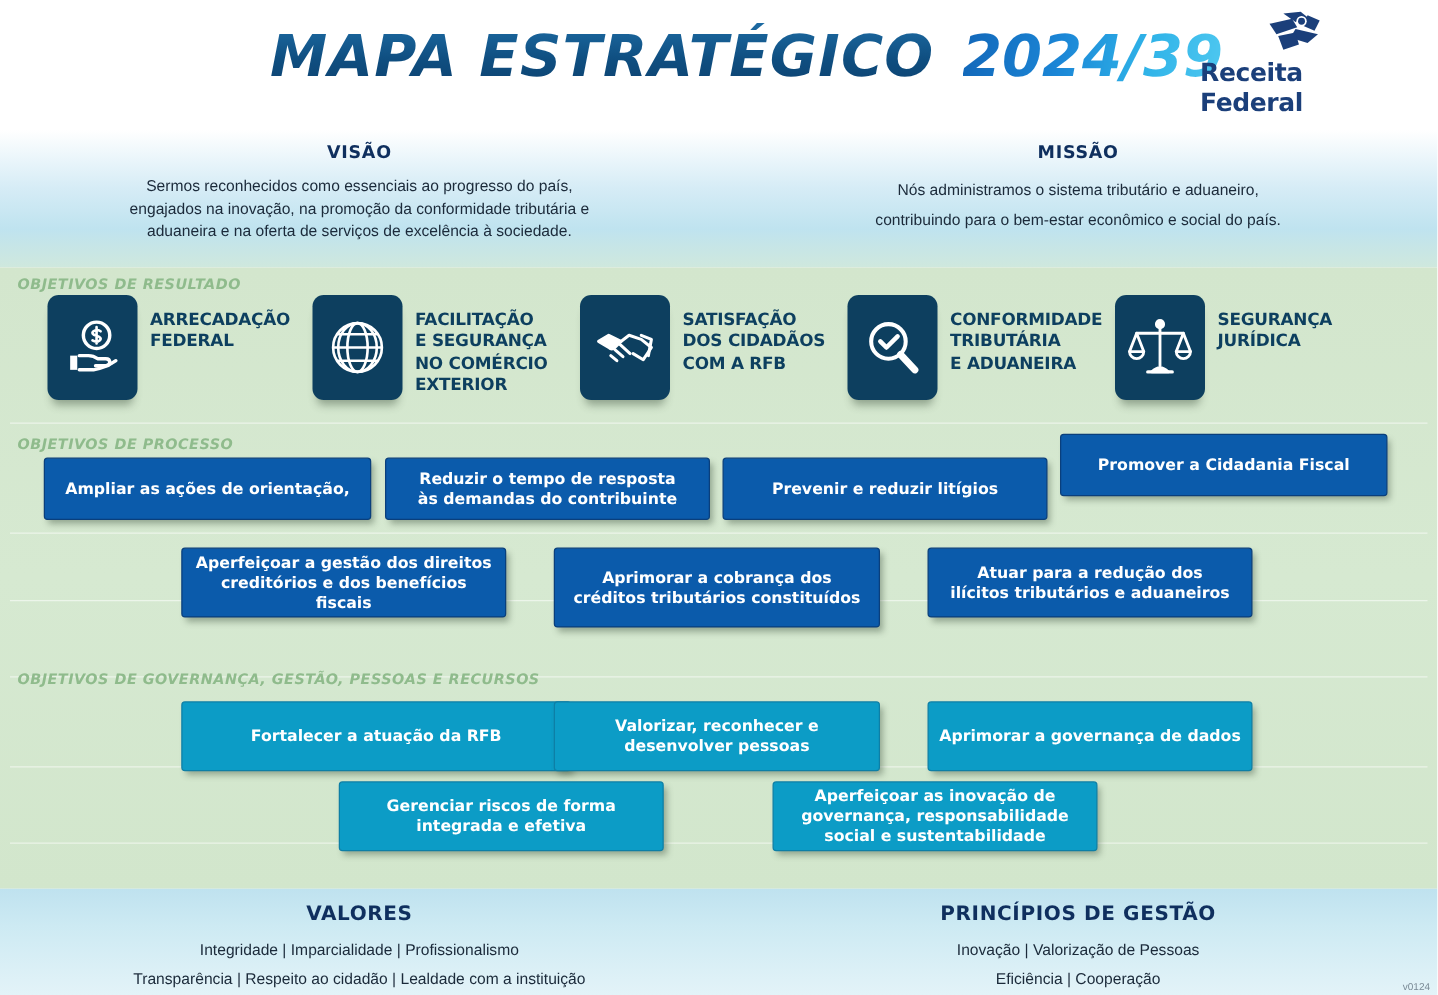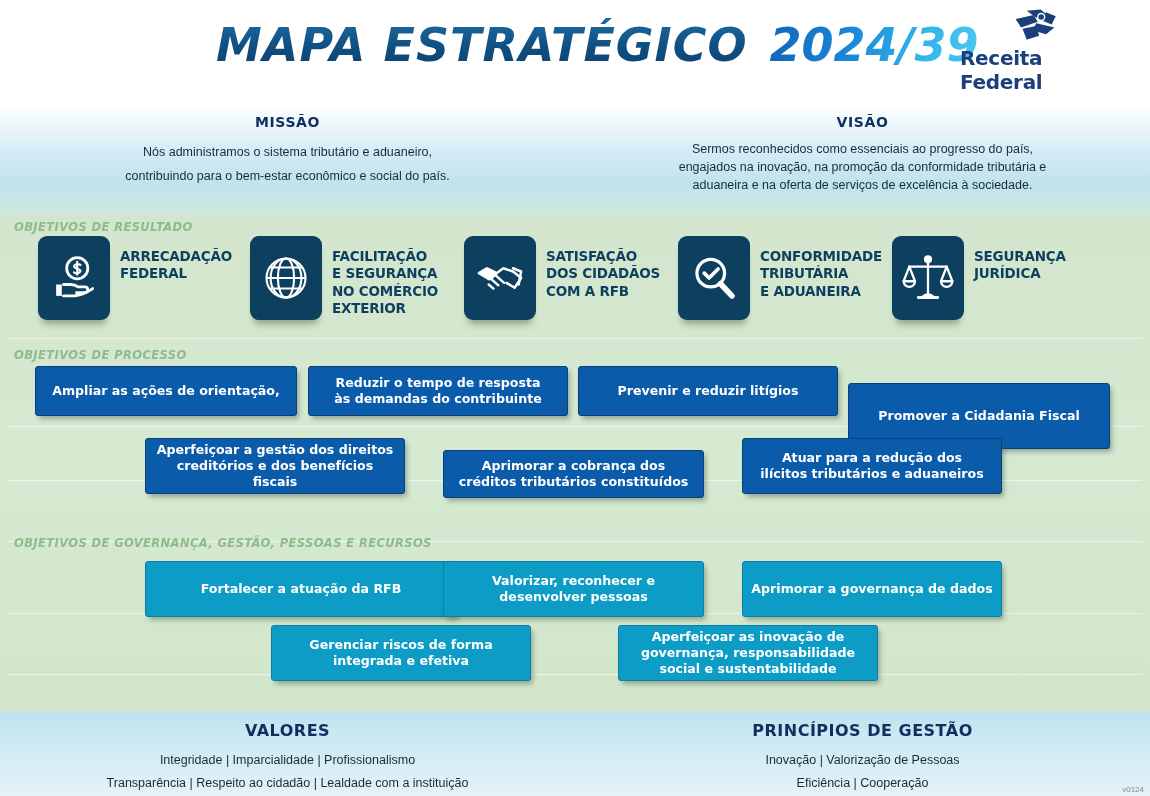--- a/index.html
+++ b/index.html
@@ -147,29 +147,29 @@
           <circle cx="51" cy="13" r="6" fill="#ffffff"></circle>
           <circle cx="51" cy="13" r="4" fill="#1b3f7a"></circle>
         </g>
       </svg>
       <div class="logo-text">Receita Federal</div>
     </div>
   </div>
 
   <div class="mv">
     <div class="mv-col">
-      <div class="mv-h">MISSÃO</div>
-      <div class="mv-p">Nós administramos o sistema tributário e aduaneiro,</div>
-      <div class="mv-p">contribuindo para o bem-estar econômico e social do país.</div>
-    </div>
-    <div class="mv-col">
       <div class="mv-h">VISÃO</div>
       <div class="mv-p tight">Sermos reconhecidos como essenciais ao progresso do país,</div>
       <div class="mv-p tight">engajados na inovação, na promoção da conformidade tributária e</div>
       <div class="mv-p tight">aduaneira e na oferta de  serviços de excelência à sociedade.</div>
+    </div>
+    <div class="mv-col">
+      <div class="mv-h">MISSÃO</div>
+      <div class="mv-p">Nós administramos o sistema tributário e aduaneiro,</div>
+      <div class="mv-p">contribuindo para o bem-estar econômico e social do país.</div>
     </div>
   </div>
 
   <div class="body-green">
     <div class="band-line" style="top:124px"></div>
     <div class="band-line" style="top:212px"></div>
     <div class="band-line" style="top:266px"></div>
     <div class="band-line" style="top:327px"></div>
     <div class="band-line" style="top:399px"></div>
     <div class="band-line" style="top:460px"></div>
@@ -274,31 +274,31 @@
   </div>
   <div class="pbox" style="left:308px; top:366px; width:260px; height:50px">
     <div>
       <div>Reduzir o tempo de resposta</div>
       <div>às demandas do contribuinte</div>
     </div>
   </div>
   <div class="pbox" style="left:578px; top:366px; width:260px; height:50px">
     <div>Prevenir e reduzir litígios</div>
   </div>
-  <div class="pbox" style="left:848px; top:383px; width:262px; height:66px">
+  <div class="pbox" style="left:848px; top:347px; width:262px; height:50px">
     <div>Promover a Cidadania Fiscal</div>
   </div>
 
   <div class="pbox" style="left:145px; top:438px; width:260px; height:56px">
     <div>
       <div>Aperfeiçoar a gestão dos direitos</div>
       <div>creditórios e dos benefícios fiscais</div>
     </div>
   </div>
-  <div class="pbox" style="left:443px; top:450px; width:261px; height:48px">
+  <div class="pbox" style="left:443px; top:438px; width:261px; height:64px">
     <div>
       <div>Aprimorar a cobrança dos</div>
       <div>créditos tributários constituídos</div>
     </div>
   </div>
   <div class="pbox" style="left:742px; top:438px; width:260px; height:56px">
     <div>
       <div>Atuar para a redução dos</div>
       <div>ilícitos tributários e aduaneiros</div>
     </div>

